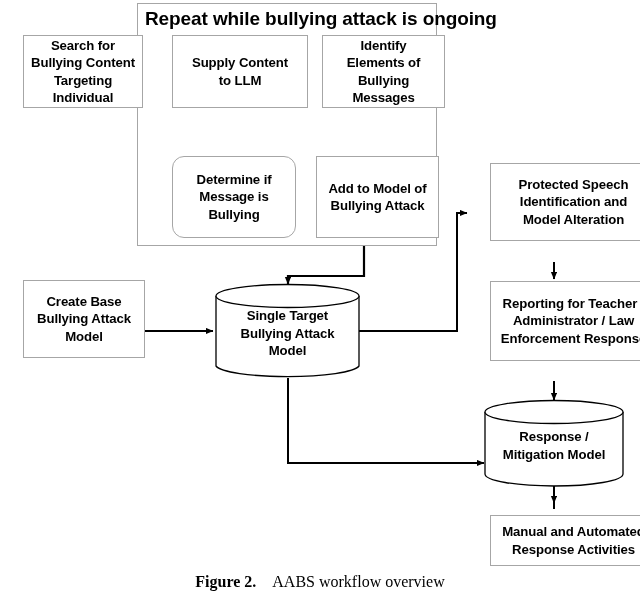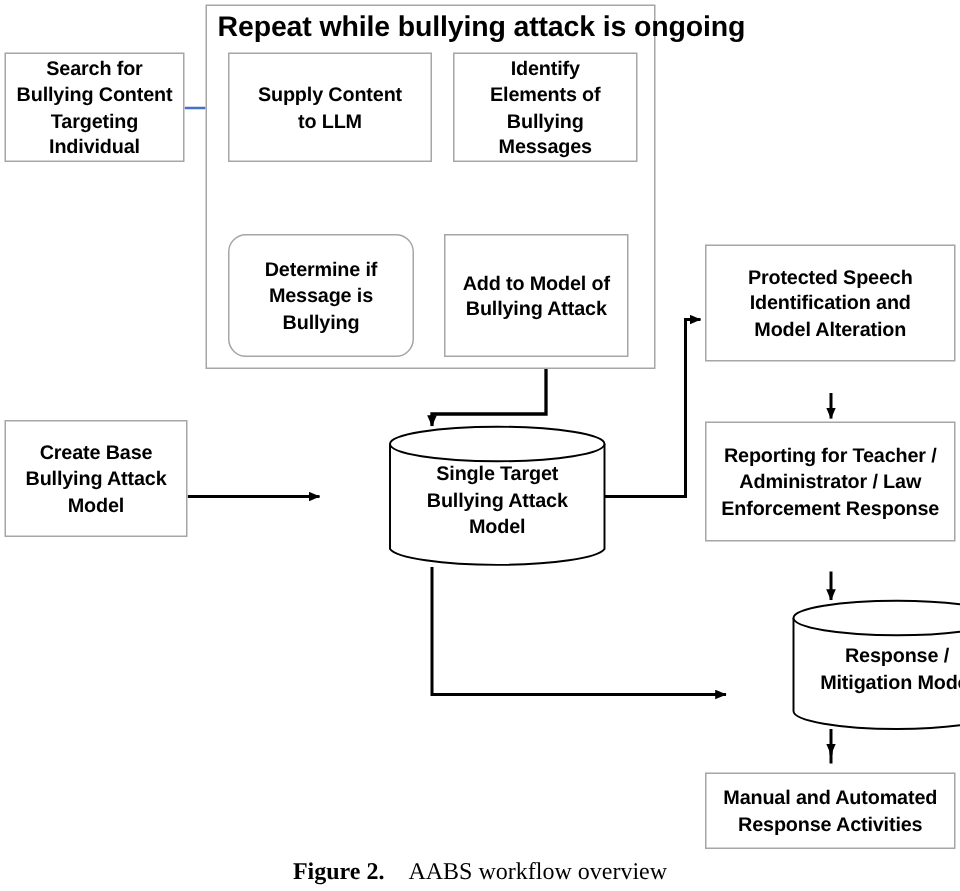--- a/index.html
+++ b/index.html
@@ -35,20 +35,21 @@
     font-weight: bold;
     font-size: 13.2px;
     line-height: 1.32;
     color: #000000;
     letter-spacing: -0.1px;
     z-index: 3;
   }
   .node.proc {
     border: 1px solid #a6a6a6;
     background: #ffffff;
+    margin-left: 20px;
   }
   .node .label {
     display: block;
     padding: 0 4px;
     white-space: pre-line;
   }
   .group-box {
     position: absolute;
     box-sizing: border-box;
     border: 1px solid #a6a6a6;
@@ -60,21 +61,20 @@
     font-weight: bold;
     font-size: 19px;
     color: #000000;
     z-index: 2;
     white-space: nowrap;
     letter-spacing: -0.1px;
   }
   .cyl {
     position: absolute;
     z-index: 3;
-    margin-left: 44px;
   }
   .cyl .cyl-text {
     position: absolute;
     left: 0;
     right: 0;
     top: 0;
     bottom: 0;
     display: flex;
     align-items: center;
     justify-content: center;

